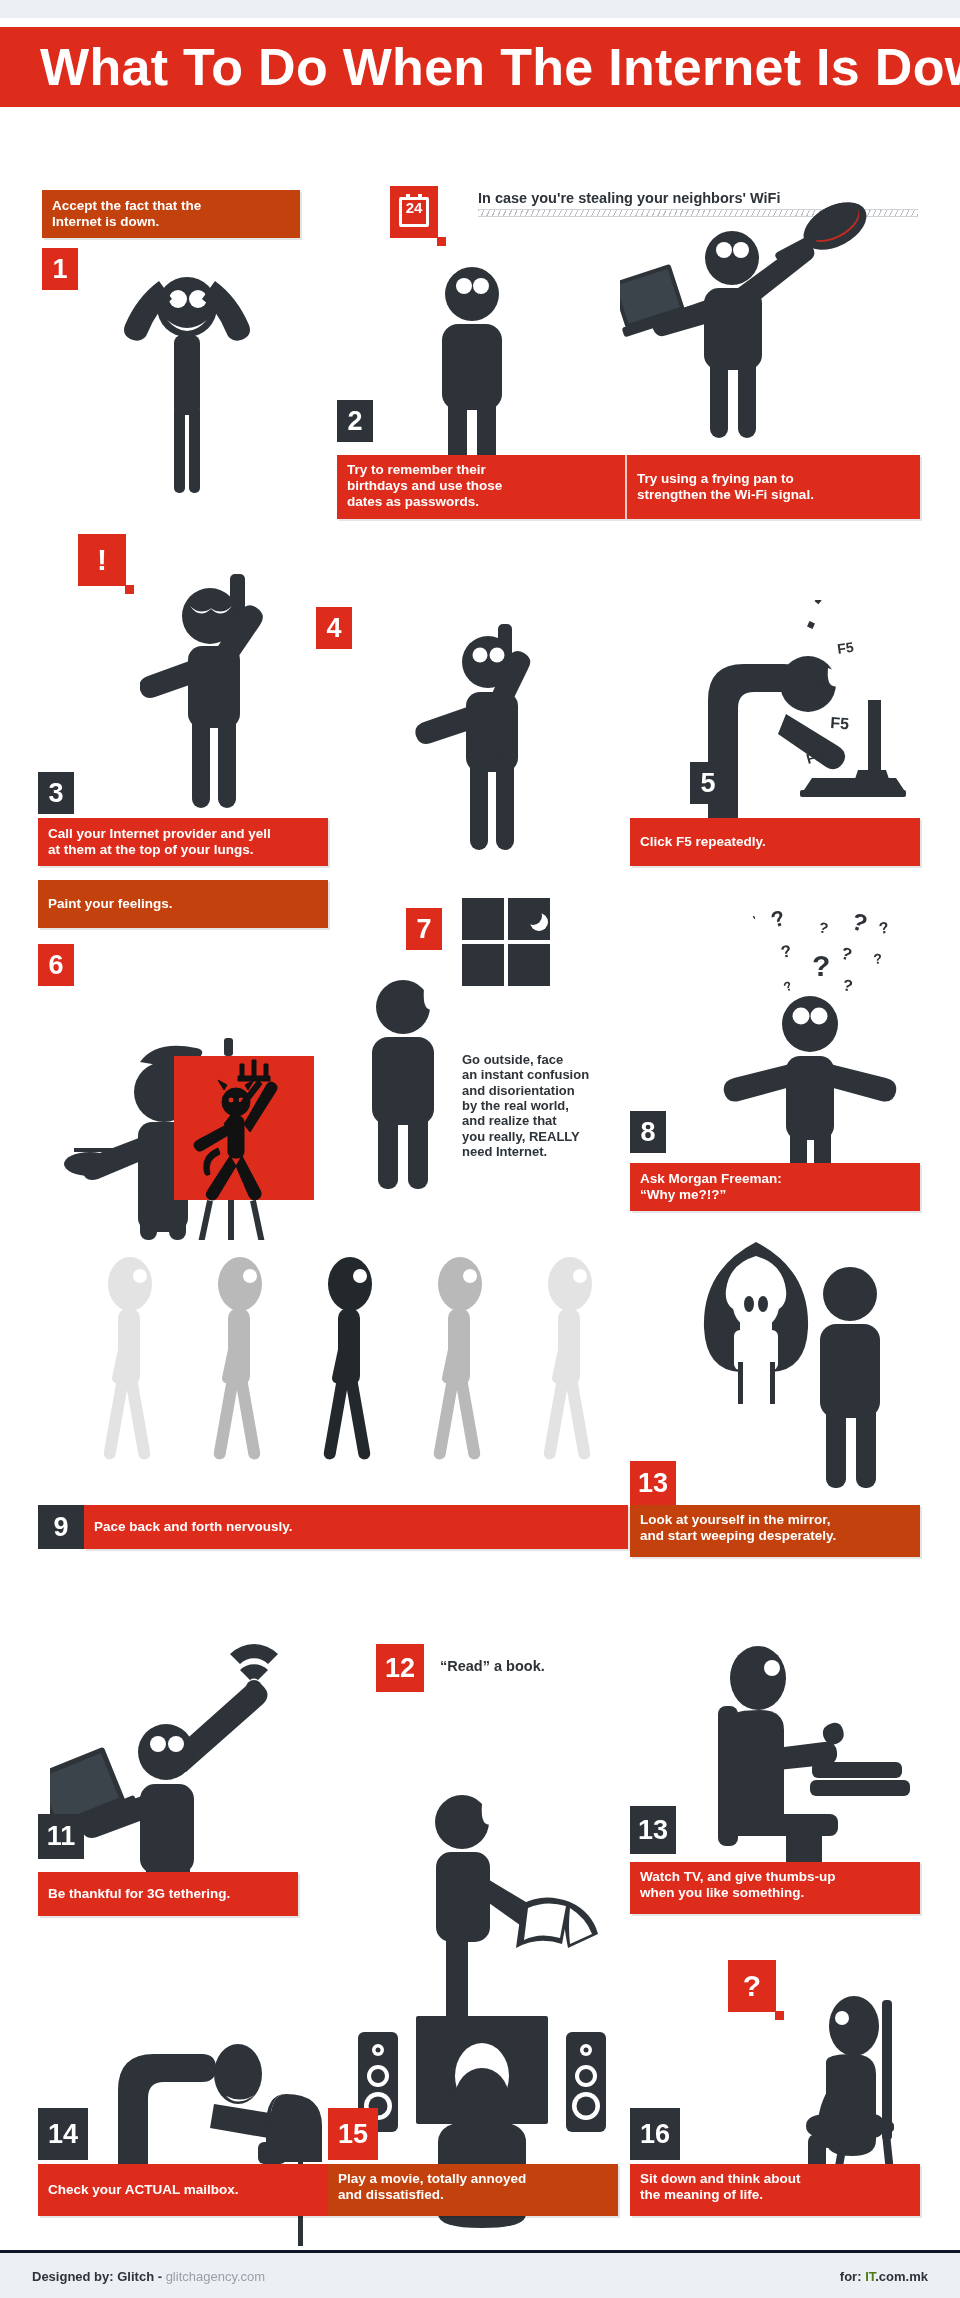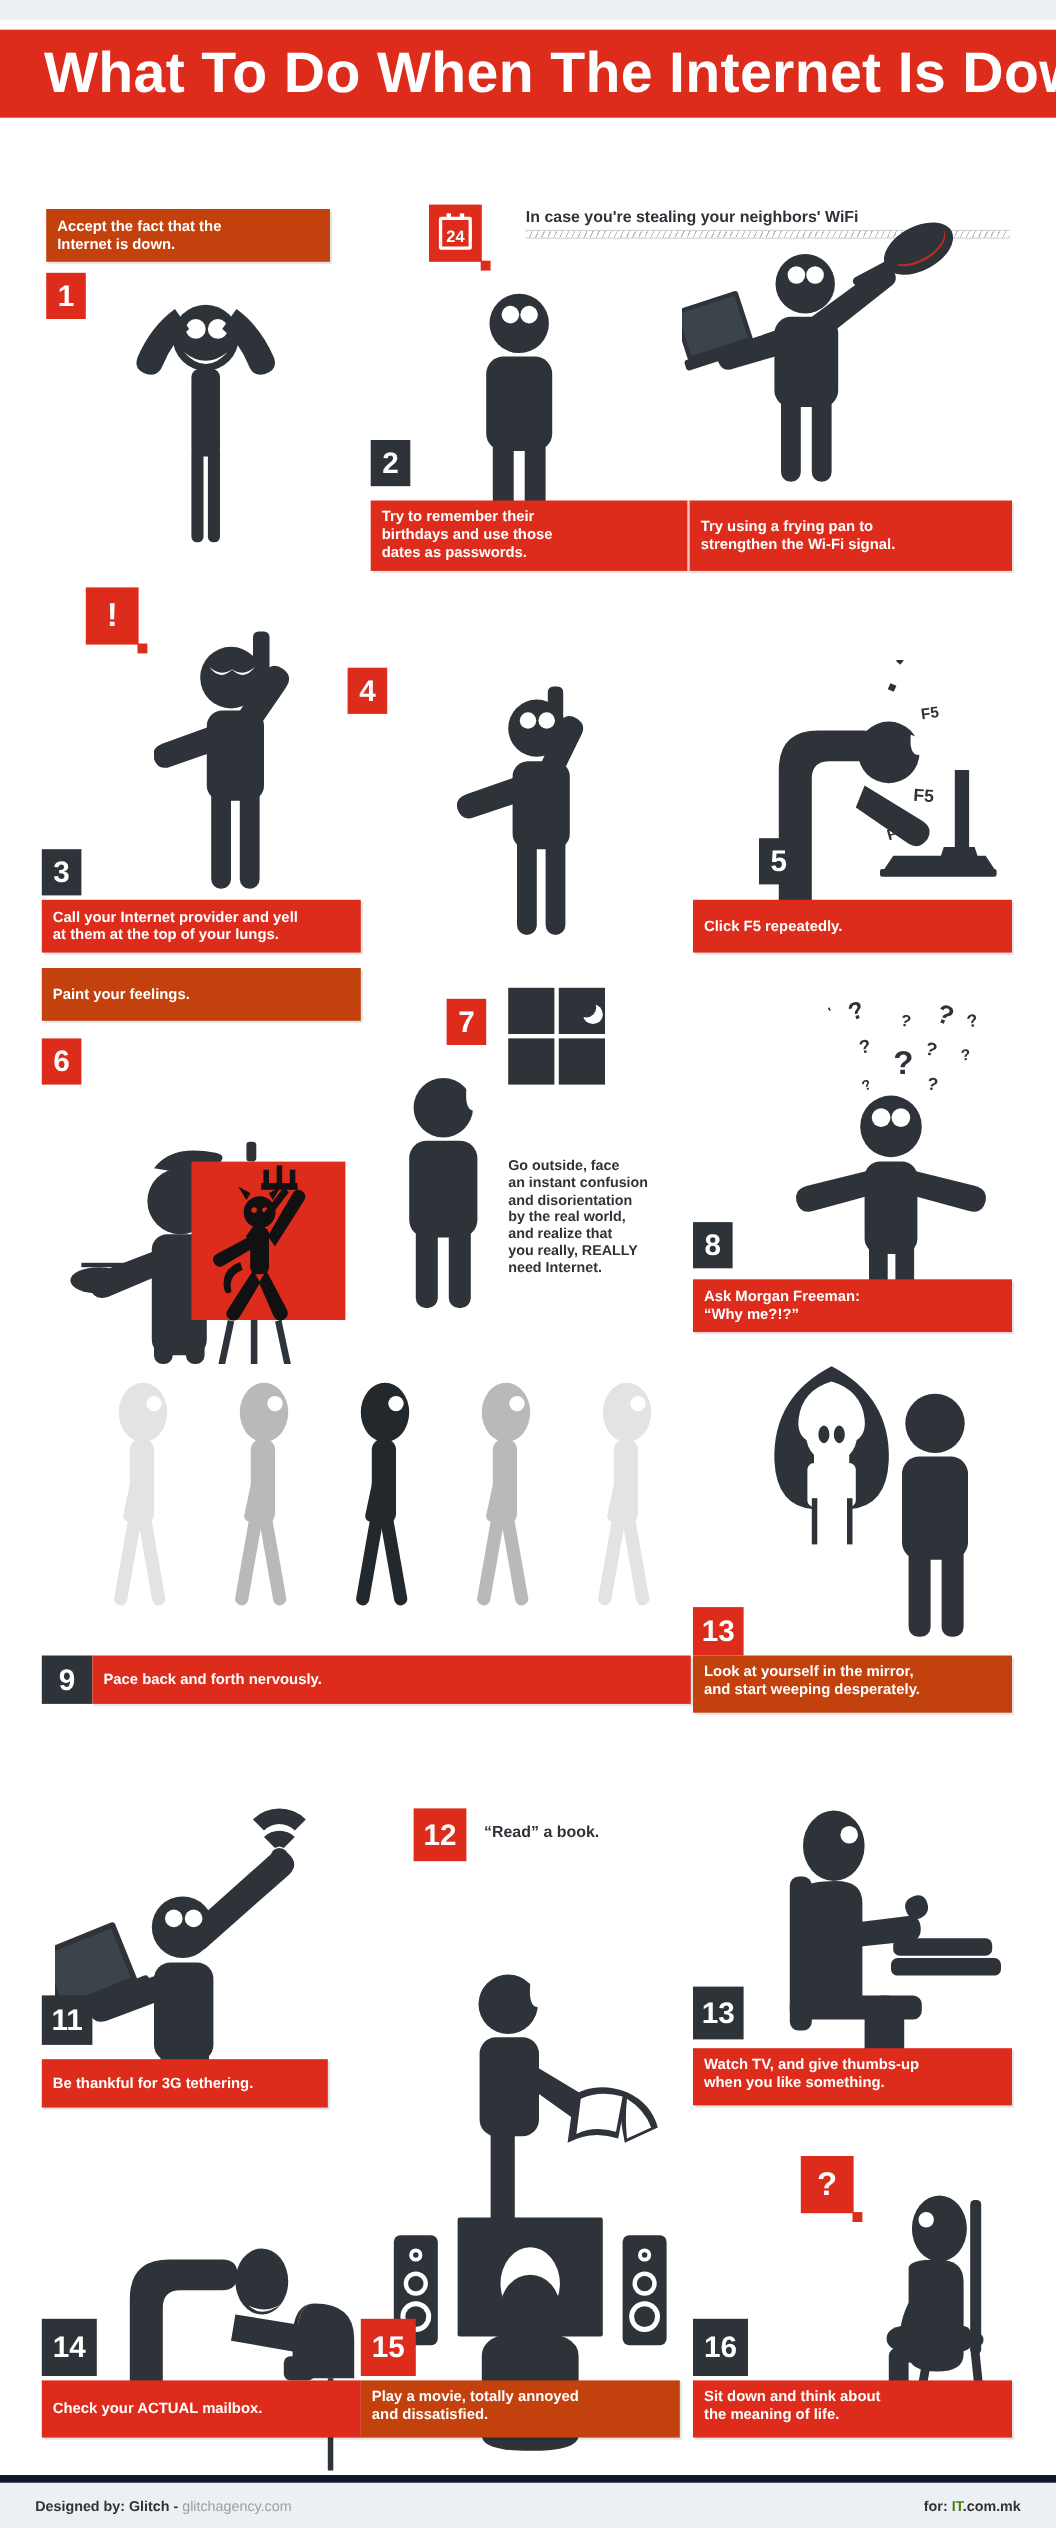--- a/index.html
+++ b/index.html
@@ -84,21 +84,21 @@
   }
   .badge .tail {
     position: absolute; right: -8px; bottom: -8px;
     width: 9px; height: 9px; background: #dd2b1c;
   }
   .cal {
     width: 30px; height: 30px;
     border: 3px solid #fff;
     border-radius: 2px;
     position: relative;
-    display: flex; align-items: flex-end; justify-content: center;
+    display: flex; justify-content: center;
     padding-bottom: 1px;
   }
   .cal:before, .cal:after {
     content: ""; position: absolute; top: -6px; width: 4px; height: 6px;
     background: #fff;
   }
   .cal:before { left: 4px; }
   .cal:after  { right: 4px; }
   .cal span { font-size: 15px; font-weight: bold; color: #fff; line-height: 1;}
 
@@ -139,21 +139,21 @@
     box-shadow: 6px 6px 0 0 #ffffff;
     background: transparent;
   }
 
   
   .footer {
     position: absolute;
     left: 0; top: 2250px;
     width: 960px; height: 48px;
     background: #eceff3;
-    border-top: 7px solid #0f172a;
+    border-top: 3px solid #0f172a;
   }
   .footer .left {
     position:absolute; left: 32px; top: 50%; transform: translateY(-50%);
     font-size: 13px; color: #2d3338; font-weight: bold; white-space: nowrap;
   }
   .footer .left .muted { color: #9aa0a6; font-weight: normal; }
   .footer .right {
     position:absolute; right: 32px; top: 50%; transform: translateY(-50%);
     font-size: 13px; color: #2d3338; font-weight: bold; white-space: nowrap;
   }

